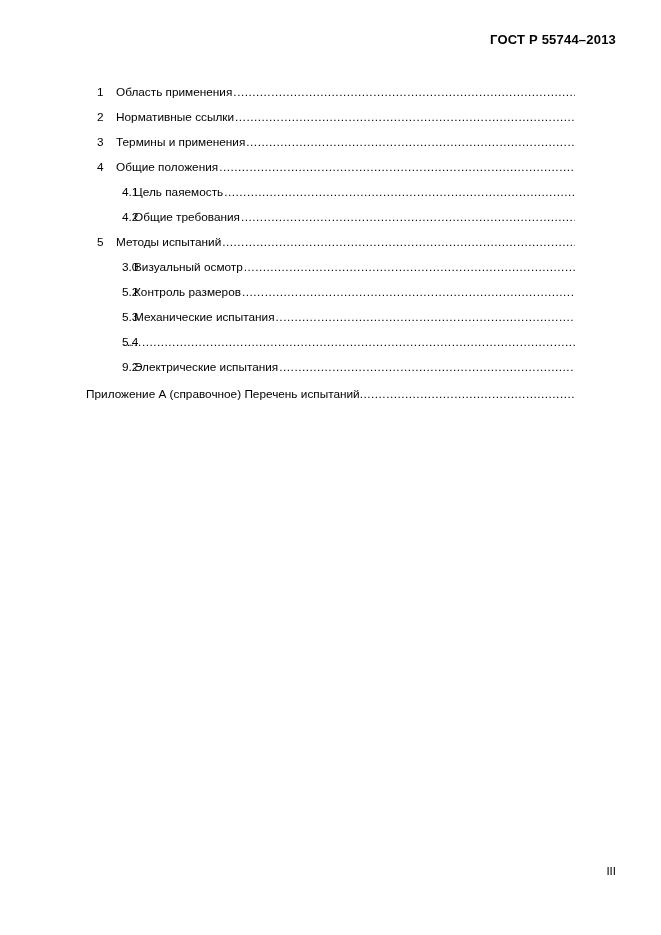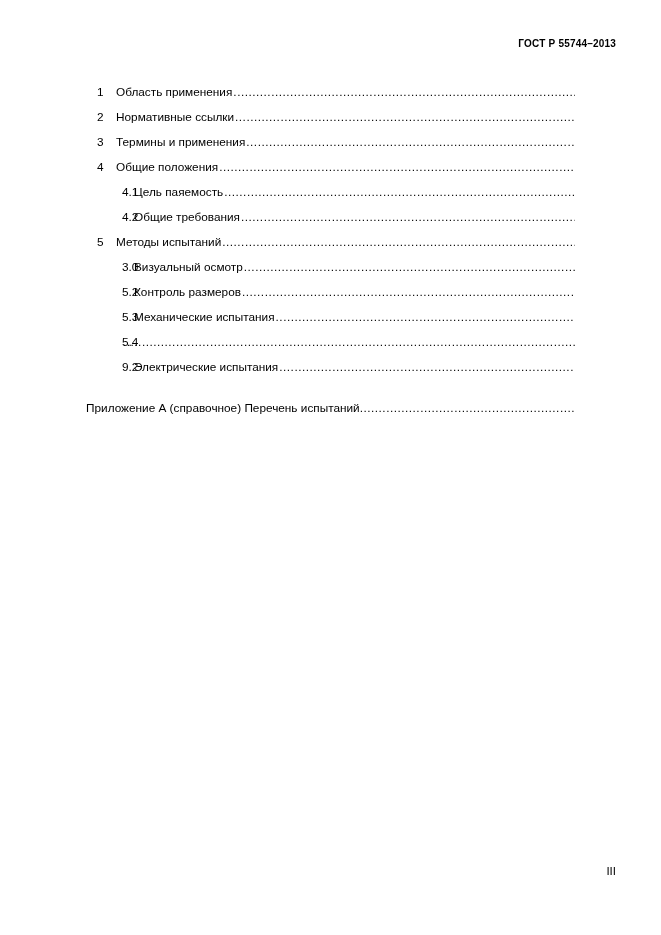--- a/index.html
+++ b/index.html
@@ -14,23 +14,23 @@
   .page {
     position: relative;
     width: 661px;
     height: 935px;
     background: #ffffff;
     overflow: hidden;
     box-sizing: border-box;
   }
   .doc-header {
     position: absolute;
-    top: 38px;
+    top: 32px;
     right: 45px;
-    font-size: 10px;
+    font-size: 13px;
     font-weight: bold;
     letter-spacing: 0.2px;
     white-space: nowrap;
   }
   .toc-title {
     position: absolute;
     top: 62px;
     left: 0;
     width: 661px;
     text-align: center;
@@ -80,21 +80,21 @@
     font-size: 11.8px;
     margin-left: 1px;
   }
   .appendix {
     display: flex;
     align-items: baseline;
     font-size: 11.8px;
     line-height: 15px;
     height: 25px;
     white-space: nowrap;
-    margin-top: 16px;
+    margin-top: 2px;
   }
   .appendix .txt {
     flex: 0 0 auto;
   }
   .appendix .dots {
     flex: 1 1 auto;
     overflow: hidden;
     white-space: nowrap;
     letter-spacing: 0.5px;
   }

